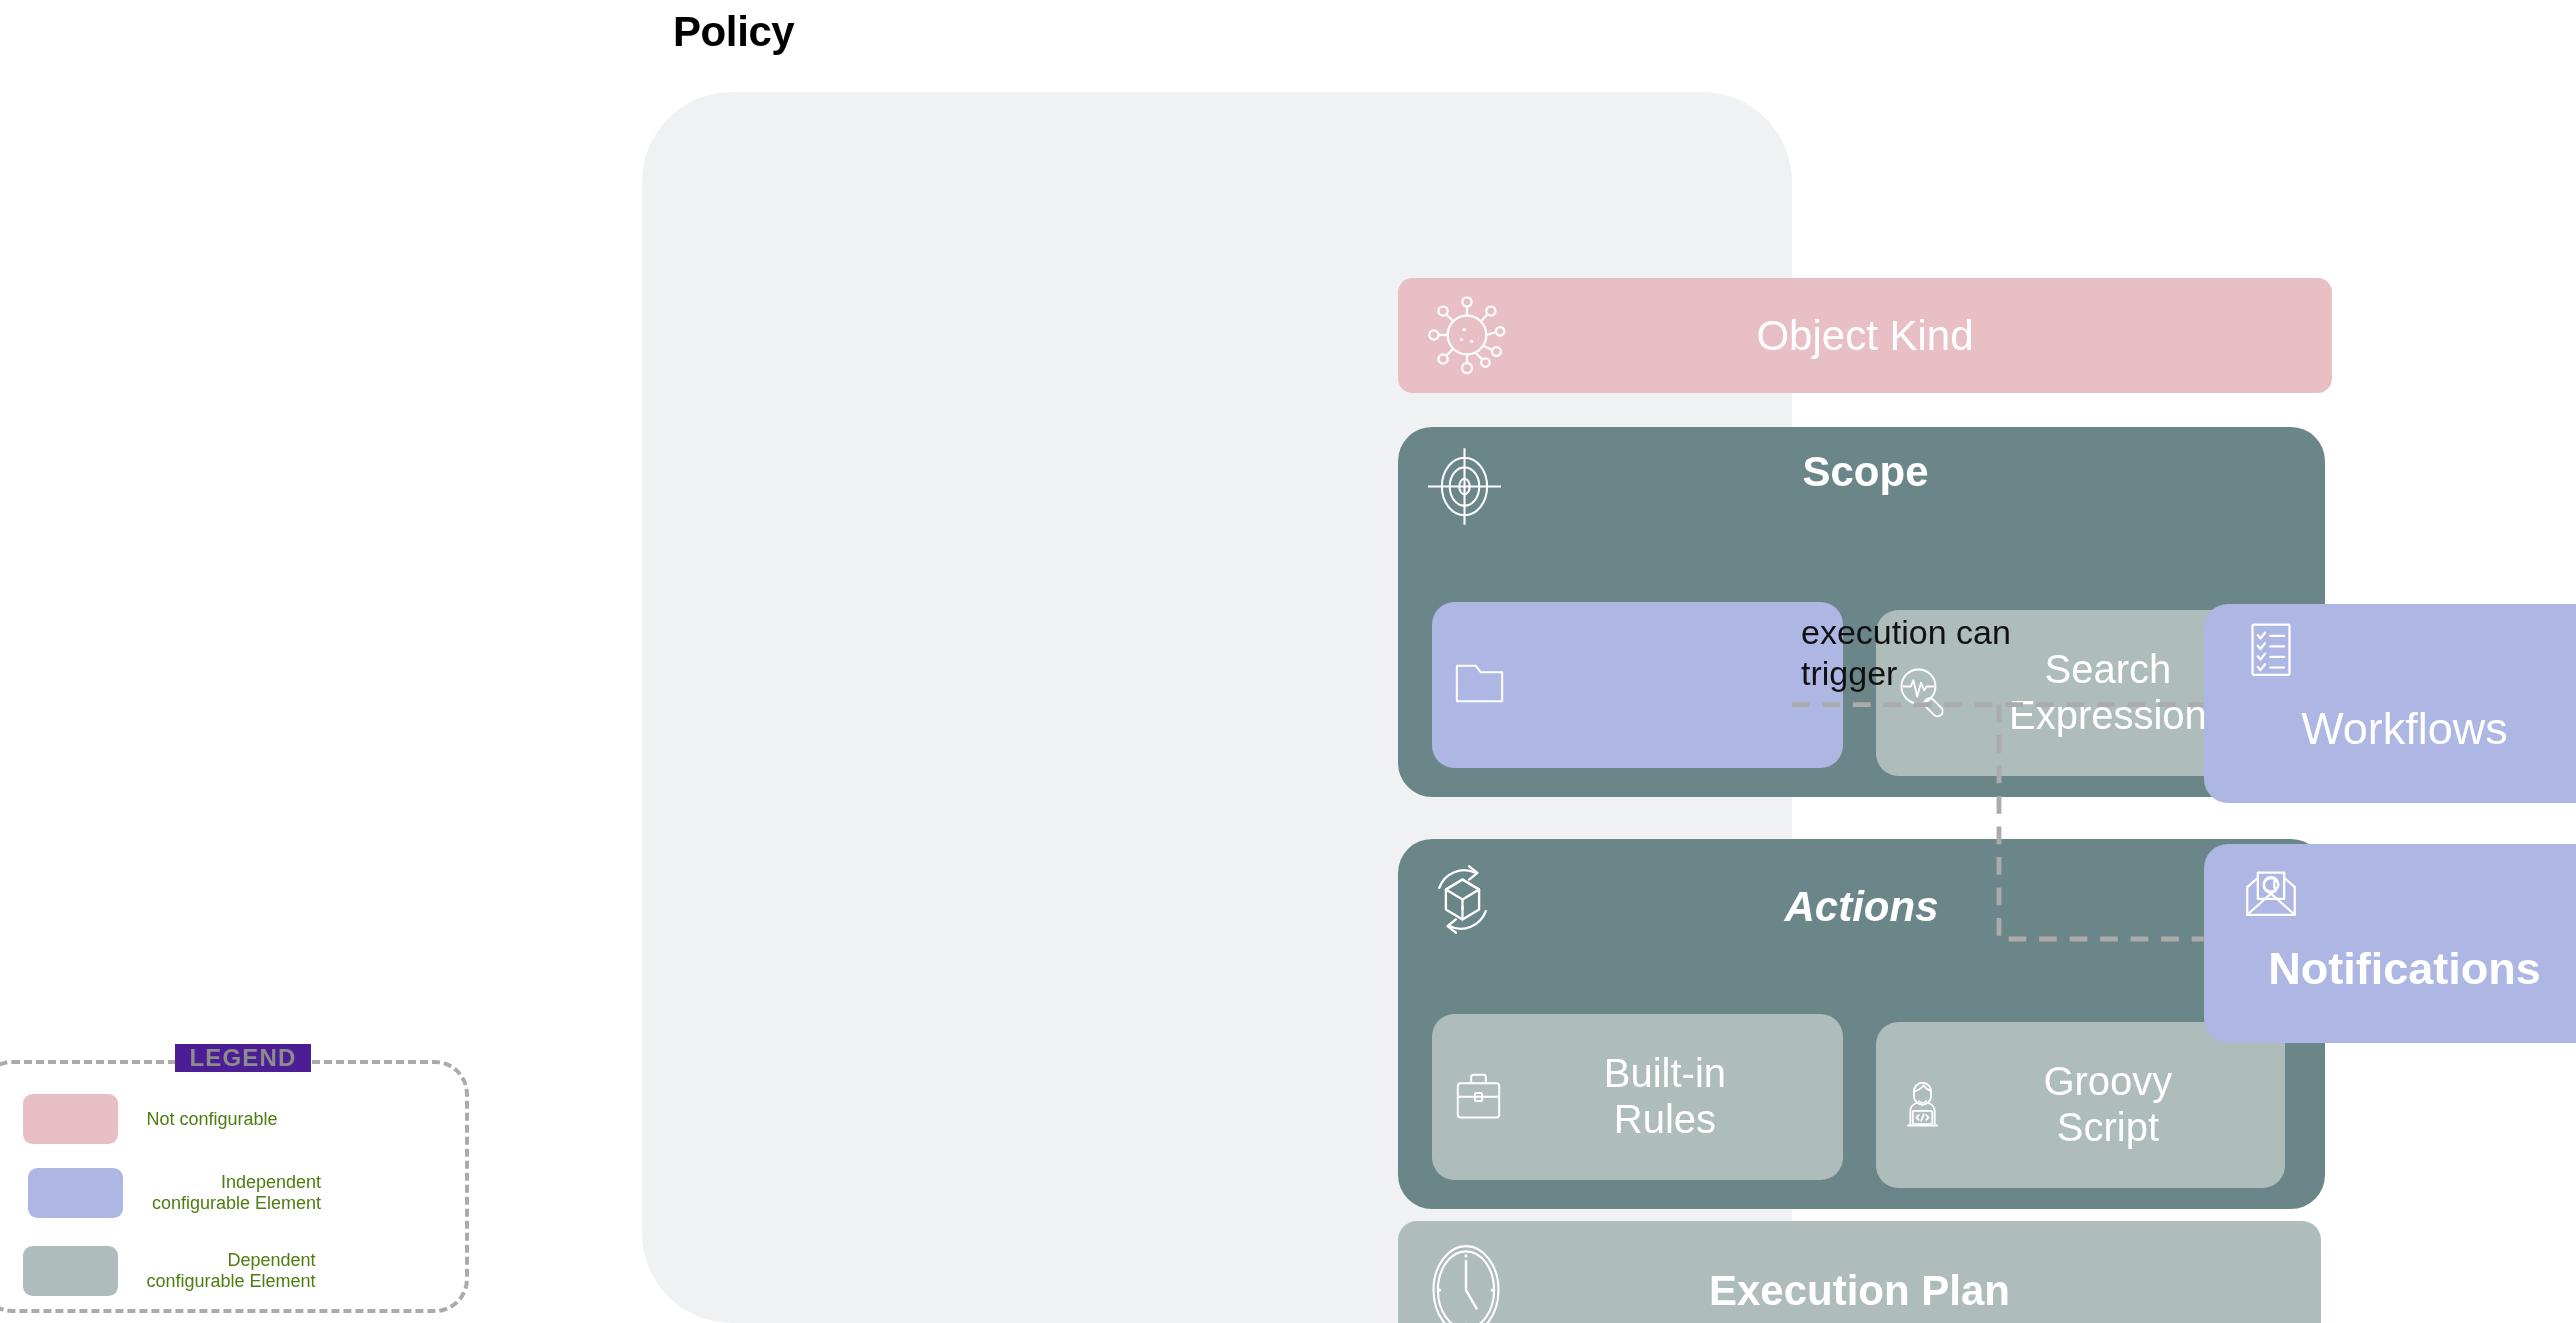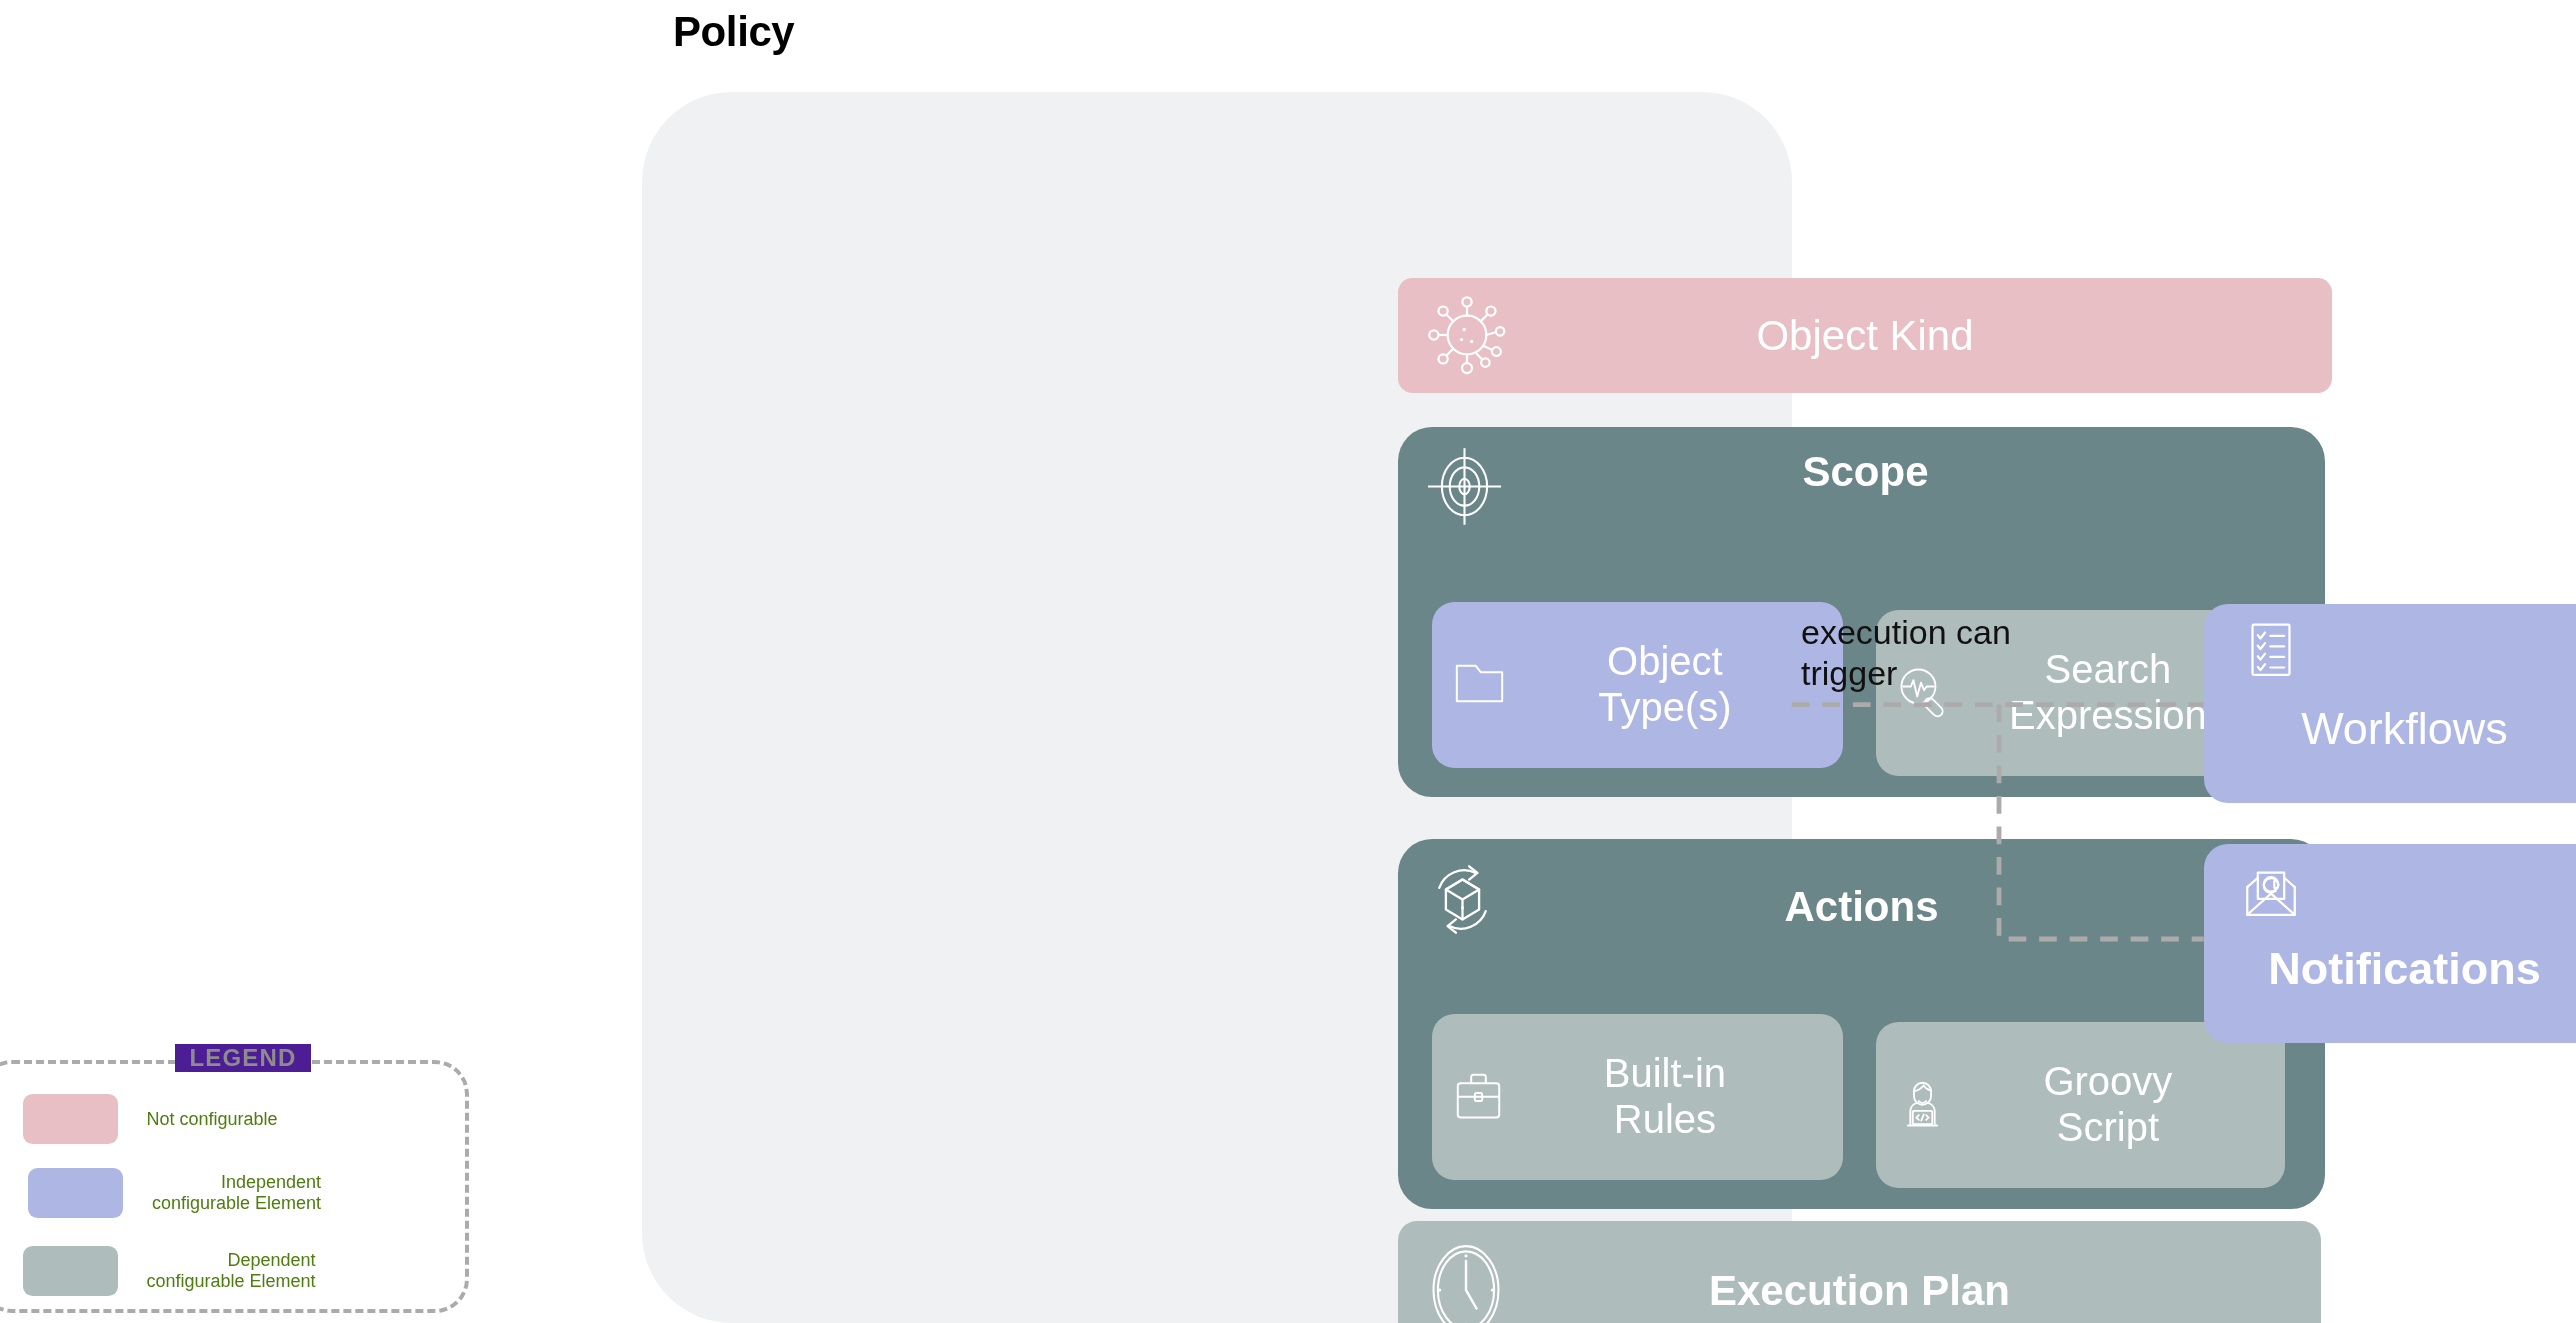--- a/index.html
+++ b/index.html
@@ -105,20 +105,21 @@
     border-radius: 34px;
   }
   #group-actions > .group-title {
     position: absolute;
     left: 0; right: 0;
     top: 44px;
     text-align: center;
     font-size: 42px;
     font-weight: bold;
     color: #ffffff;
+    font-style: italic;
   }
   #group-actions > .card-icon { left: 22.5px; top: 19px; }
 
   
   .subcard {
     position: absolute;
     border-radius: 22.5px;
     display: flex;
     align-items: center;
     justify-content: flex-end;
@@ -306,22 +307,20 @@
         </svg>
       </span>
       <span class="group-title">Scope</span>
 
       <div class="subcard" id="card-object-types">
         <span class="card-icon">
           <svg width="63" height="63" viewBox="0 0 100 100" fill="none" stroke="#ffffff" stroke-width="3.2" stroke-linejoin="round">
             <path d="M14 22 H44 L52 32 H86 V78 H14 Z"></path>
           </svg>
         </span>
-        <span class="sub-label">Object
-Type(s)</span>
       </div>
 
       <div class="subcard" id="card-search-expression">
         <span class="card-icon">
           <svg width="63" height="63" viewBox="0 0 100 100" fill="none" stroke="#ffffff" stroke-width="3" stroke-linecap="round" stroke-linejoin="round">
             <circle cx="42" cy="42" r="27"></circle>
             <path d="M18 42 H30 L34 32 L40 58 L46 36 L51 48 L55 42 H66"></path>
             <rect x="58" y="58" width="16" height="34" rx="8" transform="rotate(-45 66 75)"></rect>
           </svg>
         </span>

